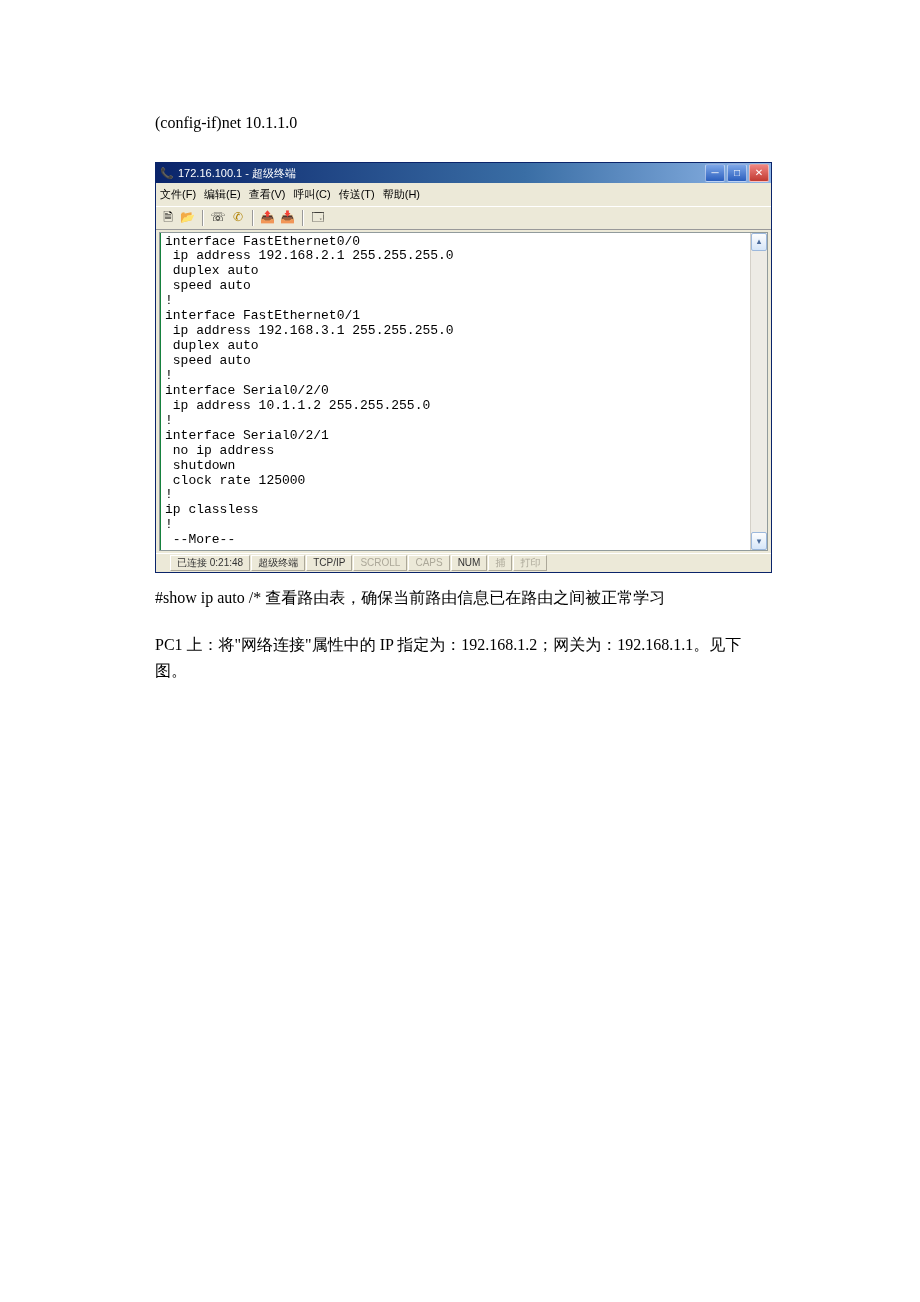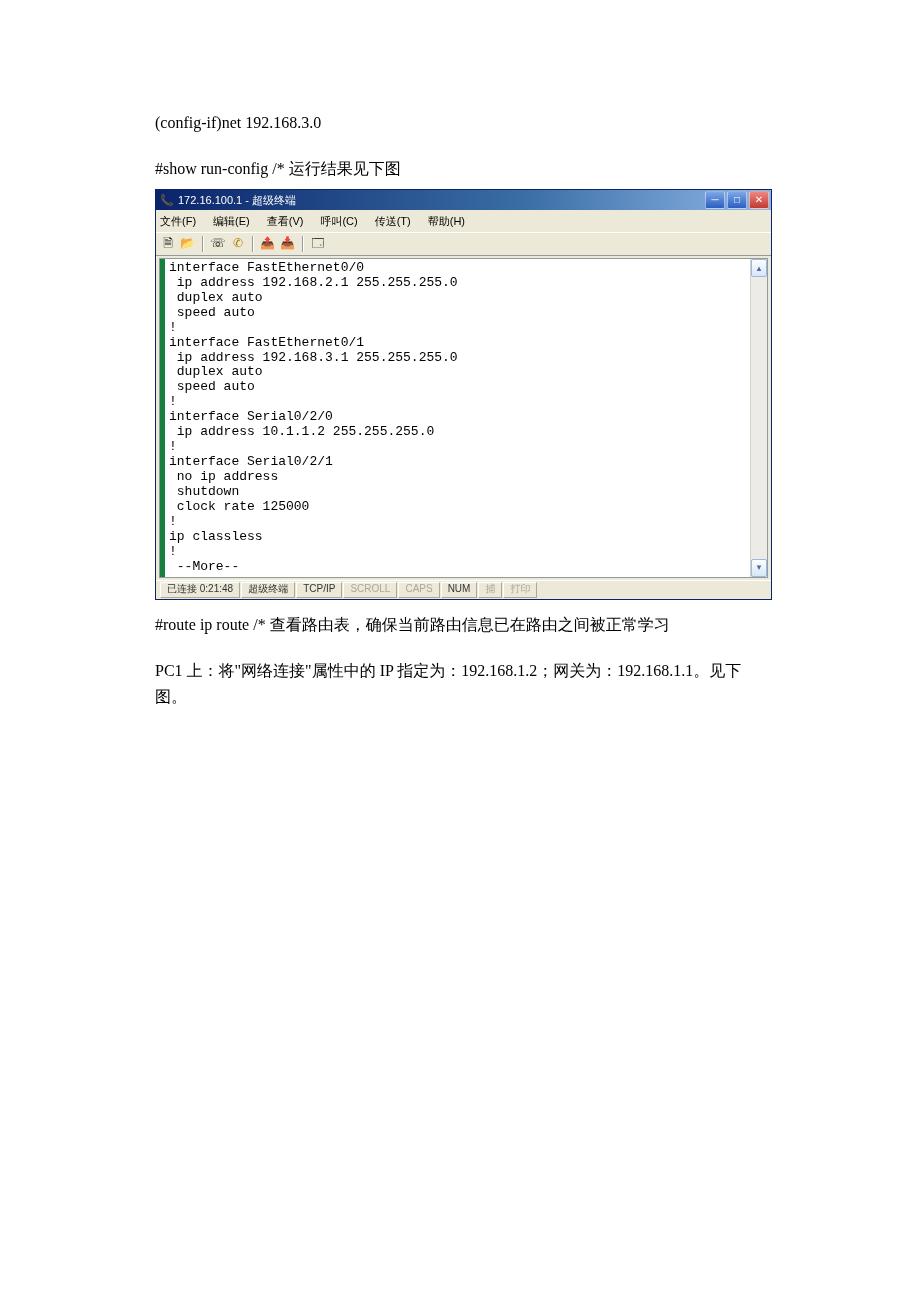--- a/index.html
+++ b/index.html
@@ -75,21 +75,21 @@
     background: linear-gradient(to bottom, #7DA7E8, #2B5FBE);
   }
   .ht-winbtn.close {
     background: linear-gradient(to bottom, #F08581, #C13A31);
   }
   .ht-menubar {
     background: #ECE9D8;
     font-size: 11px;
     padding: 2px 4px;
     display: flex;
-    gap: 17px;
+    gap: 8px;
     color: #000;
     font-family: "SimSun", sans-serif;
   }
   .ht-toolbar {
     background: #ECE9D8;
     border-top: 1px solid #fff;
     border-bottom: 1px solid #999;
     height: 22px;
     display: flex;
     align-items: center;
@@ -127,21 +127,21 @@
   }
   .ht-terminal {
     flex: 1;
     background: #fff;
     font-family: "Fixedsys", "Consolas", "Courier New", monospace;
     font-size: 13px;
     line-height: 1.15;
     white-space: pre;
     padding: 2px 4px;
     color: #000;
-    border-left: 5px solid #15803d;
+    border-left: 1px solid #15803d;
   }
   .ht-scrollbar {
     width: 16px;
     background: #EDEBE5;
     display: flex;
     flex-direction: column;
     justify-content: space-between;
     border-left: 1px solid #D4D0C8;
   }
   .sb-btn {
@@ -157,45 +157,44 @@
   }
   .ht-statusbar {
     height: 18px;
     background: #ECE9D8;
     border-top: 1px solid #fff;
     display: flex;
     align-items: center;
     font-size: 10px;
     font-family: "SimSun", sans-serif;
     color: #333;
-    padding: 0 4px;
+    padding: 0 14px;
   }
   .sb-cell {
     border: 1px solid #ACA899;
     border-top-color: #fff;
     border-left-color: #fff;
     height: 14px;
     display: inline-flex;
     align-items: center;
     padding: 0 6px;
     margin-right: 1px;
     background: #ECE9D8;
   }
   .sb-cell.dim { color: #ACA899; }
 </style>
 </head>
 <body>
 
 <div class="page">
 
-  <p>(config-if)net 192.168.3.0</p>
+  <p>(config-if)net 10.1.1.0</p>
 
   <div class="spacer"></div>
 
-  <p>#show run-config     /*    运行结果见下图</p>
 
   <div class="ht-window">
     <div class="ht-titlebar">
       <span class="ht-icon">📞</span>
       <span class="ht-title">172.16.100.1 - 超级终端</span>
       <div class="ht-winbtns">
         <div class="ht-winbtn min">─</div>
         <div class="ht-winbtn max">□</div>
         <div class="ht-winbtn close">✕</div>
       </div>
@@ -260,18 +259,18 @@
       <span class="sb-cell dim">SCROLL</span>
       <span class="sb-cell dim">CAPS</span>
       <span class="sb-cell">NUM</span>
       <span class="sb-cell dim">捕</span>
       <span class="sb-cell dim">打印</span>
     </div>
   </div>
 
   <div style="height:12px;"></div>
 
-  <p>#route ip route      /*      查看路由表，确保当前路由信息已在路由之间被正常学习</p>
+  <p>#show ip auto      /*      查看路由表，确保当前路由信息已在路由之间被正常学习</p>
 
   <div class="spacer"></div>
 
   <p>PC1 上：将"网络连接"属性中的 IP 指定为：192.168.1.2；网关为：192.168.1.1。见下图。</p>
 </div>
 
 </body></html>

